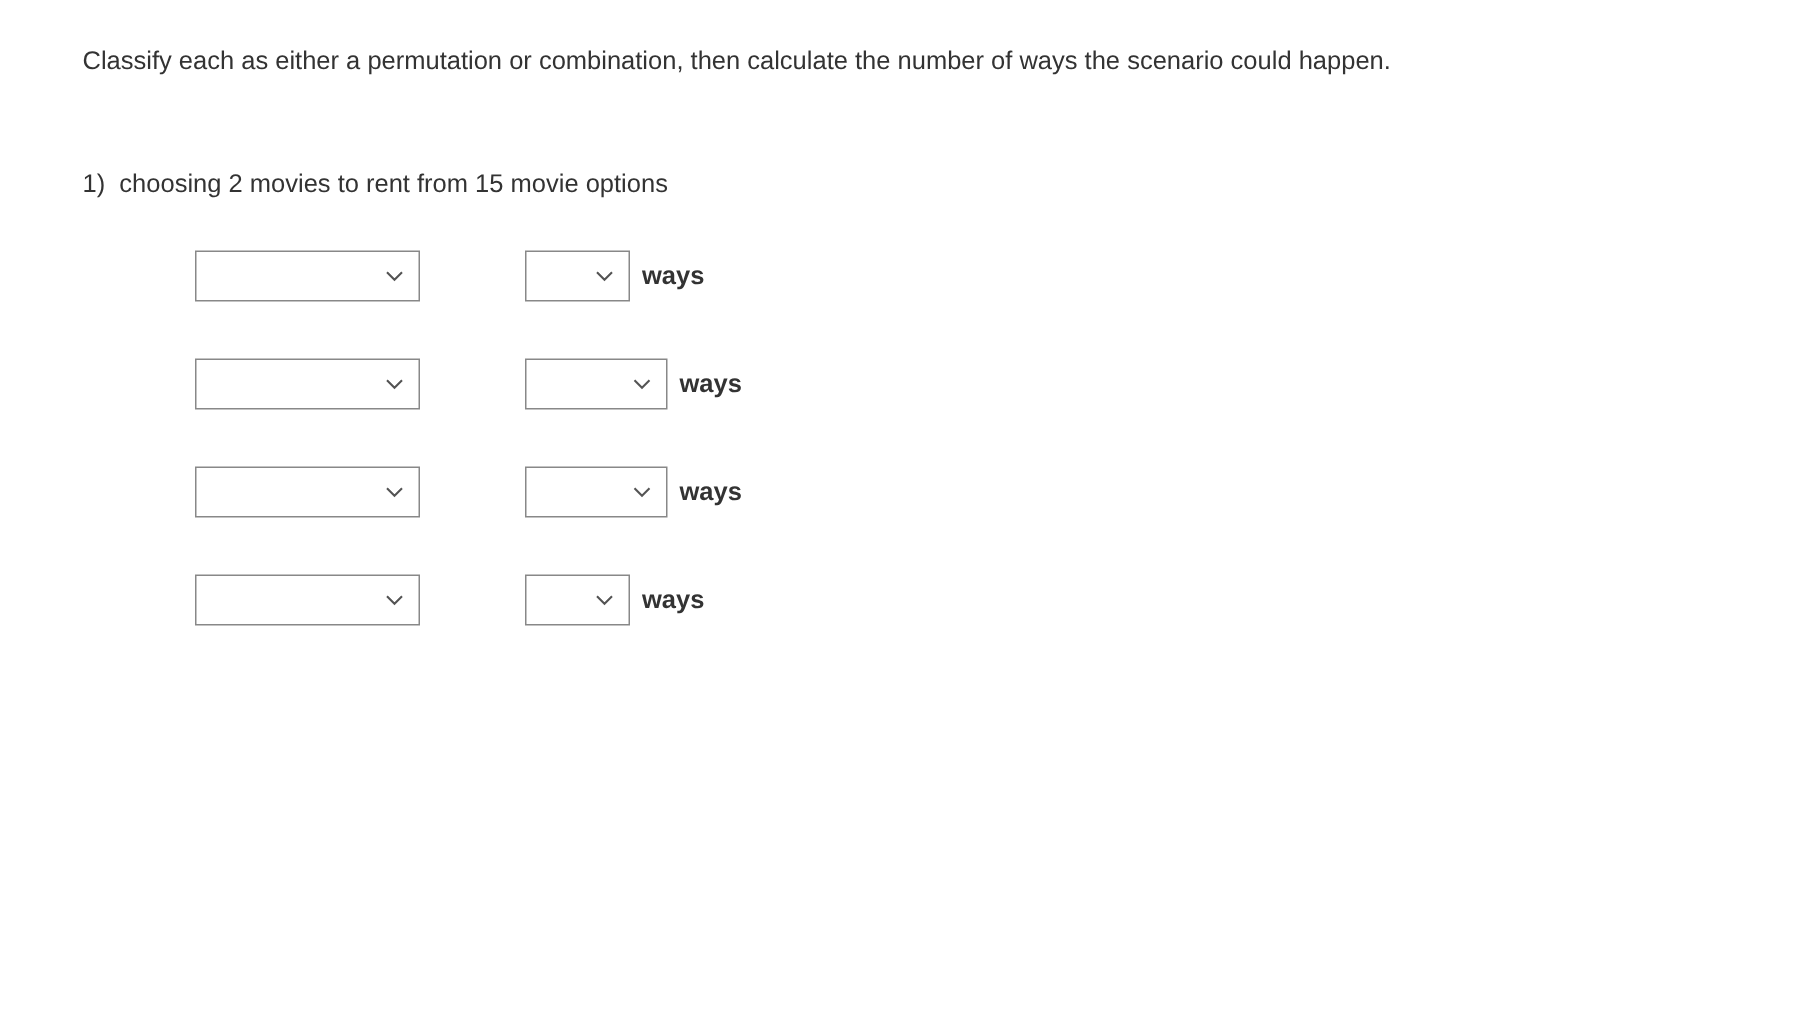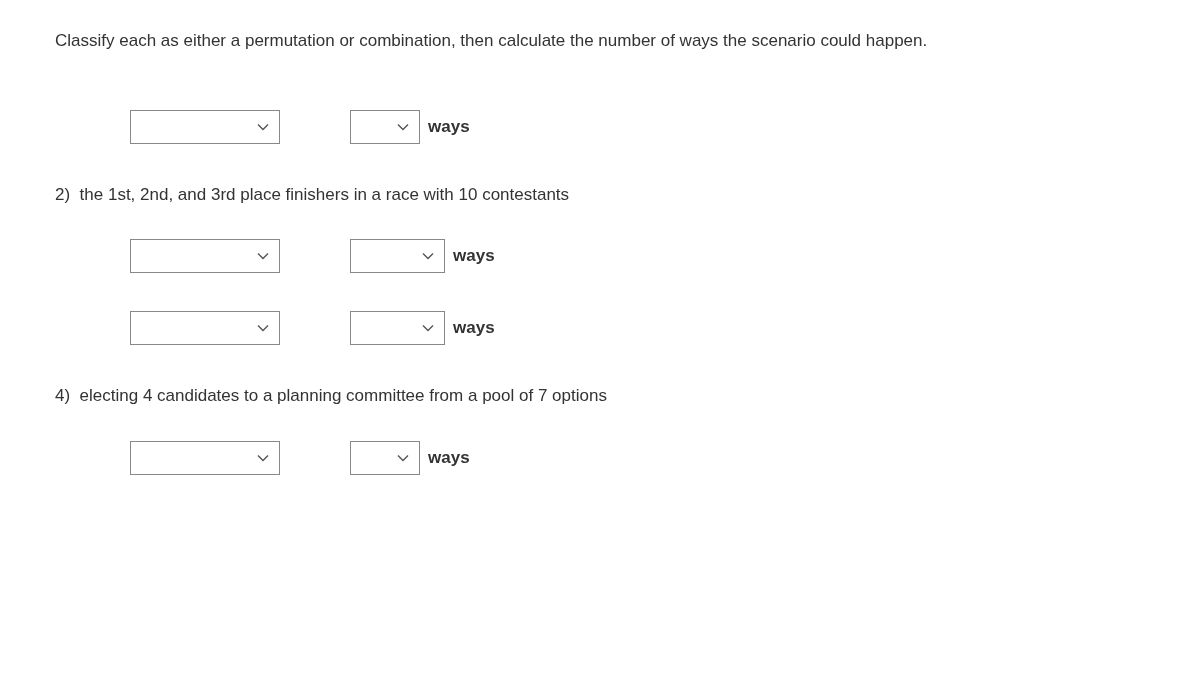--- a/index.html
+++ b/index.html
@@ -68,43 +68,43 @@
     .ways-label {
       margin-left: 8px;
     }
   </style>
 </head>
 <body>
 
 <div class="instruction">Classify each as either a permutation or combination, then calculate the number of ways the scenario could happen.</div>
 
 <div class="question-block">
+  <div class="question-text">
+    <span>1)</span>&nbsp;&nbsp;<span>choosing 2 movies to rent from 15 movie options</span>
+  </div>
   <div class="answer-row">
     <div class="select-box select-large">
       <span class="chevron">
         <svg viewBox="0 0 12 8">
             <path d="M1 1.5 L6 6.5 L11 1.5" stroke="#555" stroke-width="1.4" fill="none"></path>
           </svg>
       </span>
     </div>
     <div class="select-box select-small">
       <span class="chevron">
         <svg viewBox="0 0 12 8">
             <path d="M1 1.5 L6 6.5 L11 1.5" stroke="#555" stroke-width="1.4" fill="none"></path>
           </svg>
       </span>
     </div>
     <span class="ways-label">ways</span>
   </div>
 </div>
 
 <div class="question-block">
-  <div class="question-text">
-    <span>2)</span>&nbsp;&nbsp;<span>the 1st, 2nd, and 3rd place finishers in a race with 10 contestants</span>
-  </div>
   <div class="answer-row">
     <div class="select-box select-large">
       <span class="chevron">
         <svg viewBox="0 0 12 8">
             <path d="M1 1.5 L6 6.5 L11 1.5" stroke="#555" stroke-width="1.4" fill="none"></path>
           </svg>
       </span>
     </div>
     <div class="select-box select-medium">
       <span class="chevron">
@@ -131,23 +131,20 @@
         <svg viewBox="0 0 12 8">
             <path d="M1 1.5 L6 6.5 L11 1.5" stroke="#555" stroke-width="1.4" fill="none"></path>
           </svg>
       </span>
     </div>
     <span class="ways-label">ways</span>
   </div>
 </div>
 
 <div class="question-block">
-  <div class="question-text">
-    <span>4)</span>&nbsp;&nbsp;<span>electing 4 candidates to a planning committee from a pool of 7 options</span>
-  </div>
   <div class="answer-row">
     <div class="select-box select-large">
       <span class="chevron">
         <svg viewBox="0 0 12 8">
             <path d="M1 1.5 L6 6.5 L11 1.5" stroke="#555" stroke-width="1.4" fill="none"></path>
           </svg>
       </span>
     </div>
     <div class="select-box select-small">
       <span class="chevron">

